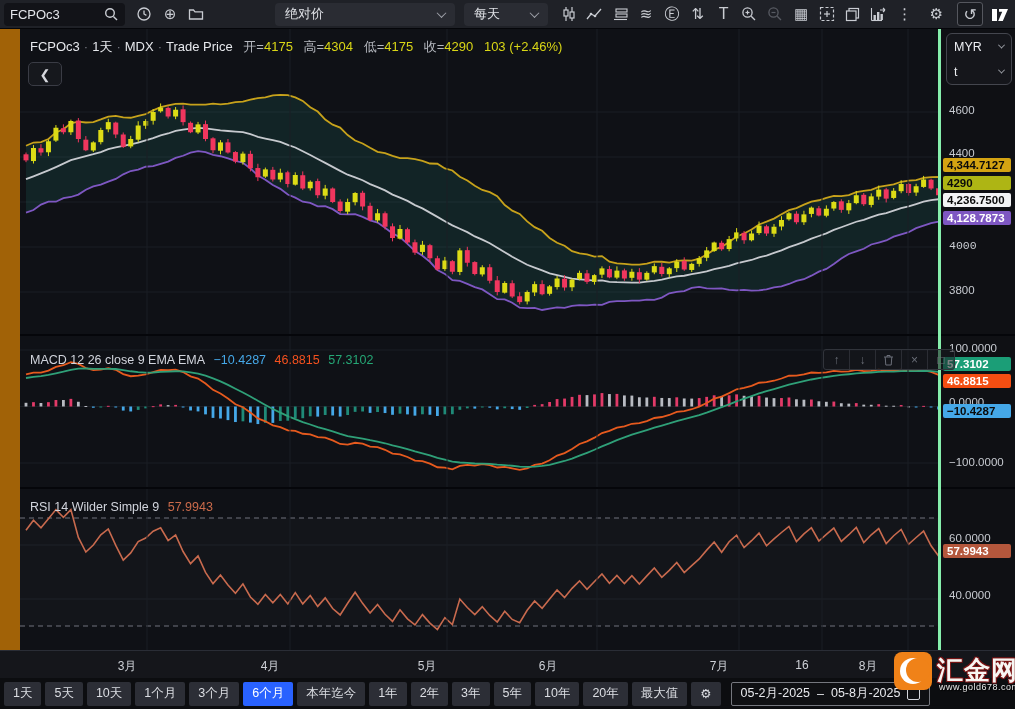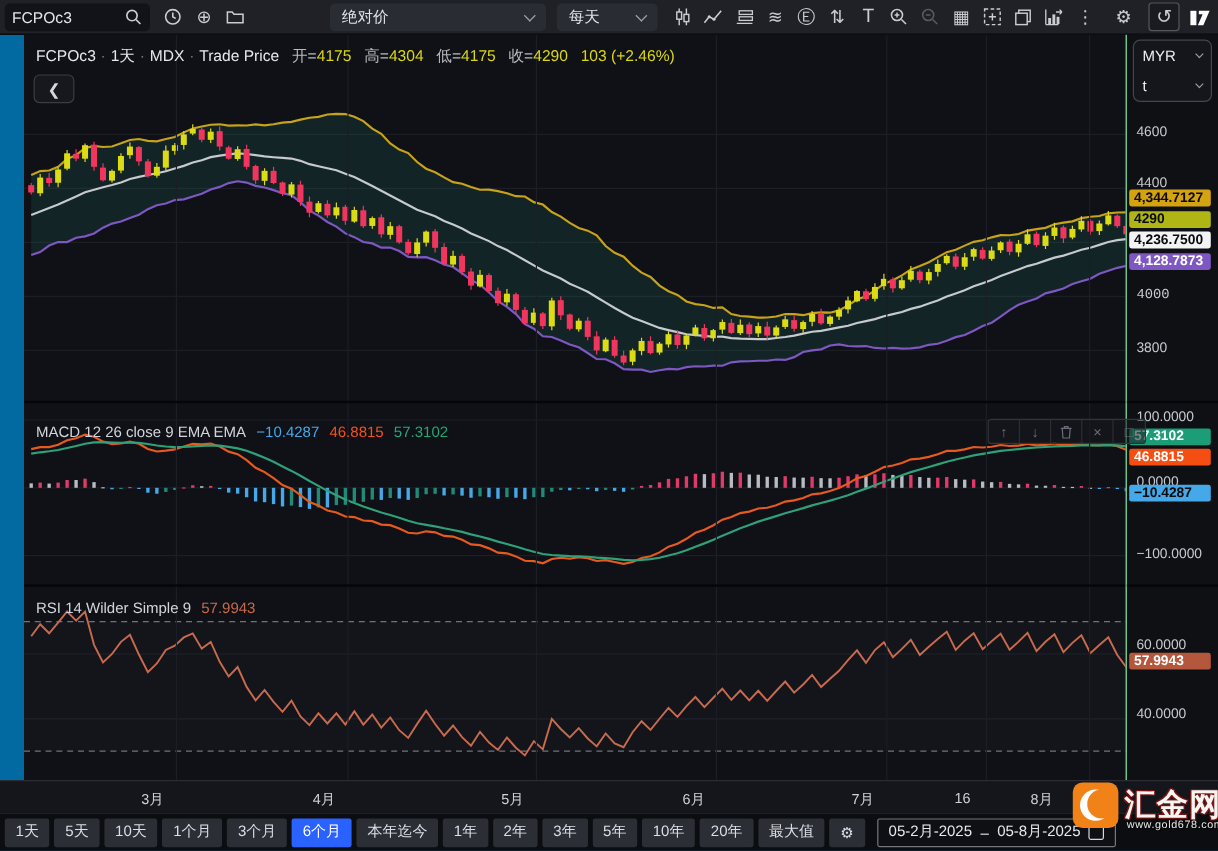--- a/index.html
+++ b/index.html
@@ -1,18 +1,18 @@
 <!DOCTYPE html>
 <html><head>
 <meta charset="utf-8">
 <style>
   * { margin:0; padding:0; box-sizing:border-box; }
   html,body { width:1015px; height:709px; background:#07080a; overflow:hidden;
               font-family:"Liberation Sans", sans-serif; }
-  #app { position:relative; width:1015px; height:709px; background:#0369a1; }
+  #app { position:relative; width:1015px; height:709px; background:#a16207; }
 
   
   #topbar { position:absolute; left:0; top:0; width:1015px; height:29px;
             background:#1f2127; border-bottom:1px solid #05060a;
             display:flex; align-items:center; }
   .symsearch { margin-left:4px; width:122px; height:23px; background:#121318;
                border-radius:4px; display:flex; align-items:center; padding:0 6px;
                color:#e3e5ea; font-size:13px; }
   .symsearch .sym { flex:1; }
   .icbtn { width:26px; height:24px; display:flex; align-items:center; justify-content:center;
@@ -42,21 +42,21 @@
               font-size:13px; z-index:5; }
   #ghost-toolbar { position:absolute; left:803px; top:320px; height:21px; display:flex;
                    border:1px solid #31343b; background:rgba(24,26,31,.55); border-radius:3px;
                    z-index:5; }
   #ghost-toolbar .gbtn { width:26px; display:flex; align-items:center; justify-content:center;
                          color:#6a6e78; font-size:12px; border-right:1px solid #2b2d34; }
   #ghost-toolbar .gbtn:last-child { border-right:none; }
 
   
   #right-axis { position:absolute; left:938px; top:29px; width:77px; height:621px;
-                background:#0f1014; border-left:1px solid #86efac; }
+                background:#0f1014; border-left:3px solid #86efac; }
   .tick { position:absolute; left:8px; font-size:11.5px; color:#c7cad0; }
   .badge { position:absolute; left:2px; min-width:68px; padding:1px 4px; font-size:11.5px;
            font-weight:bold; border-radius:2px; text-align:left; }
   .axis-sep { position:absolute; left:0; width:77px; height:2px; background:#05060a; }
   #sym-units { position:absolute; left:5px; top:4px; width:66px; height:52px;
                border:1px solid #44464e; border-radius:6px; background:#15161b; z-index:6; }
   #sym-units .row { height:25px; display:flex; align-items:center; padding:0 7px;
                     color:#eceef2; font-size:12.5px; justify-content:space-between; }
   #sym-units .row .chev { width:5px; height:5px; }
 
@@ -714,21 +714,21 @@
         <div class="tick" style="top: 503px;">60.0000</div>
         <div class="tick" style="top: 560px;">40.0000</div>
         <div class="badge" style="top: 515px; background: rgb(180, 87, 60); color: rgb(255, 255, 255);">57.9943</div>
       </div>
   </div>
 
   <div id="time-axis">
       <div class="tlabel" style="left: 127px;">3月</div>
       <div class="tlabel" style="left: 270px;">4月</div>
       <div class="tlabel" style="left: 427px;">5月</div>
-      <div class="tlabel" style="left: 578px;">6月</div>
+      <div class="tlabel" style="left: 548px;">6月</div>
       <div class="tlabel" style="left: 719px;">7月</div>
       <div class="tlabel" style="left: 802px;">16</div>
       <div class="tlabel" style="left: 868px;">8月</div>
     </div>
 
   <div id="bottom-bar">
     <div id="range-buttons" style="display:flex">
         <div class="rbtn">1天</div>
         <div class="rbtn">5天</div>
         <div class="rbtn">10天</div>

